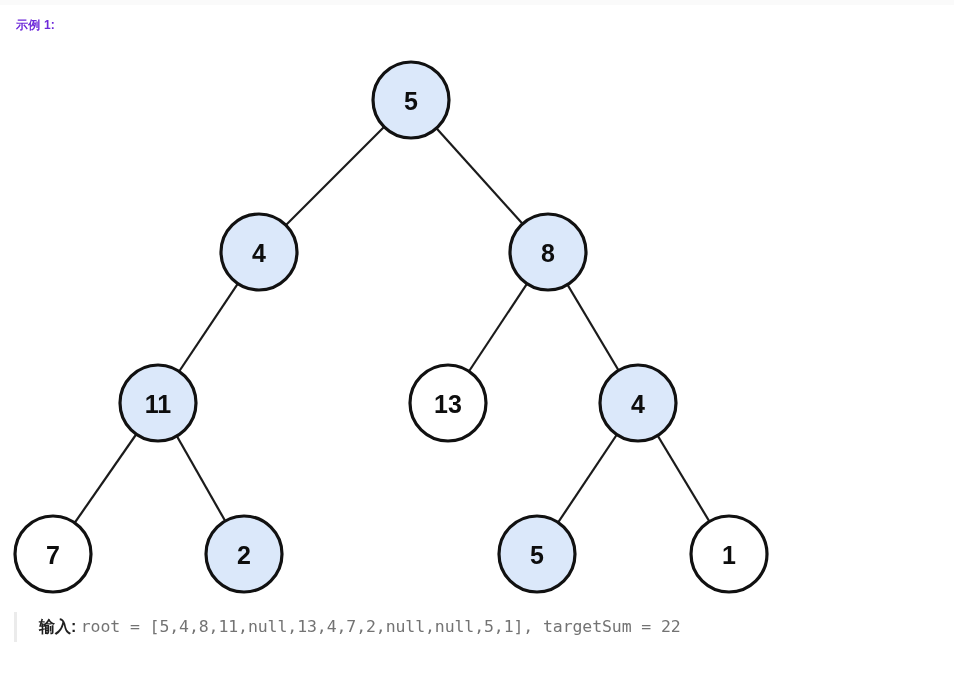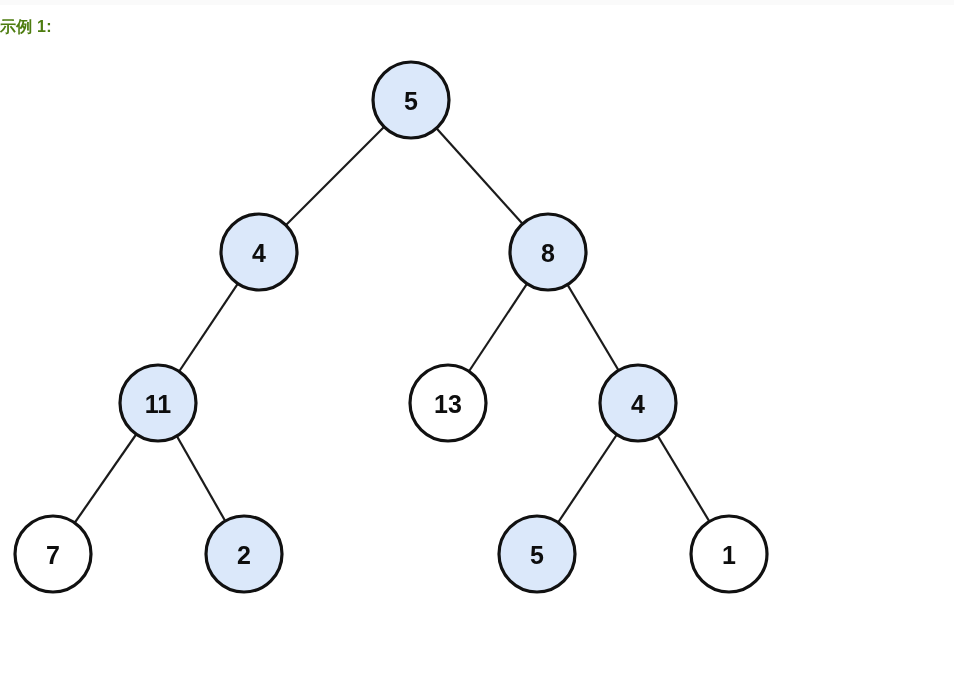--- a/index.html
+++ b/index.html
@@ -22,26 +22,26 @@
     position: absolute;
     left: 0; top: 0;
     width: 954px;
     height: 5px;
     background: #fafafa;
   }
 
   
   #example-heading {
     position: absolute;
-    left: 0;
+    left: 16px;
     top: 17px;
-    font-size: 16px;
+    font-size: 12px;
     font-weight: 700;
     letter-spacing: 0.2px;
-    color: #4d7c0f;
+    color: #6d28d9;
     white-space: nowrap;
   }
 
   
   #tree-figure {
     position: absolute;
     left: 0;
     top: 40px;
     width: 954px;
     height: 565px;
@@ -157,13 +157,17 @@
         </g>
         <g>
           <circle cx="729" cy="514" r="38" class="node-circle hollow"></circle>
           <text x="729" y="515" class="node-label">1</text>
         </g>
       </g>
   </svg>
 </div>
 
 <div id="io-block">
+  <span class="io-line">
+    <span class="io-key">输入:</span>
+    <span class="io-val">root = [5,4,8,11,null,13,4,7,2,null,null,5,1], targetSum = 22</span>
+  </span>
 </div>
 
 </body></html>

